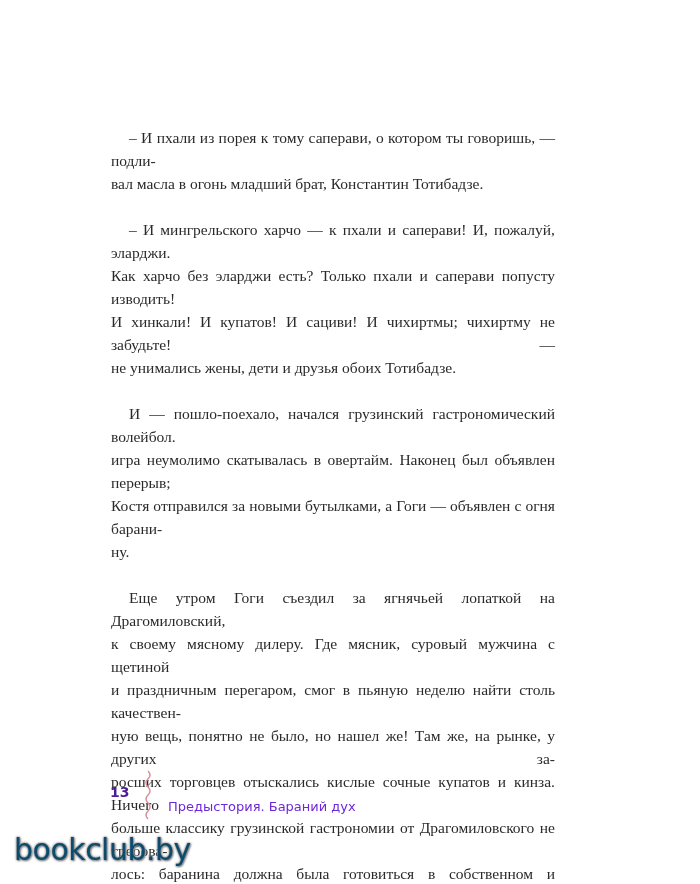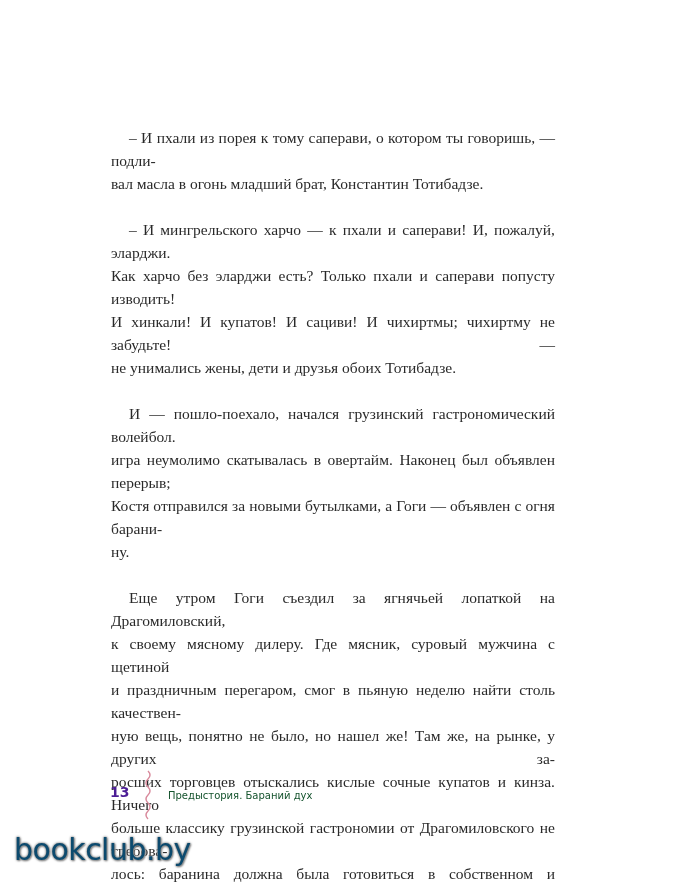--- a/index.html
+++ b/index.html
@@ -18,21 +18,21 @@
   .para { text-indent: 0; }
   .footer {
     position: absolute; left: 110px; top: 770px; height: 50px; width: 400px;
     font-family: "DejaVu Sans", "Liberation Sans", sans-serif;
   }
   .page-number {
     position: absolute; left: 0; top: 14px; font-size: 14px; font-weight: bold; color: #4c1d95;
   }
   .squiggle { position: absolute; left: 32px; top: 0; width: 12px; height: 50px; }
   .running-title {
-    position: absolute; left: 58px; top: 20px; font-size: 10px; color: #14532d;
+    position: absolute; left: 58px; top: 29px; font-size: 13px; color: #6d28d9;
   }
   .watermark {
     position: absolute; left: 14px; top: 832px;
     font-family: "DejaVu Sans", "Liberation Sans", sans-serif;
     font-size: 30px; color: #0c4a6e; letter-spacing: -0.5px;
     text-shadow: 0 0 2px #888, 0 0 3px #999, 1px 1px 2px #777;
   }
 </style>
 </head>
 <body>

